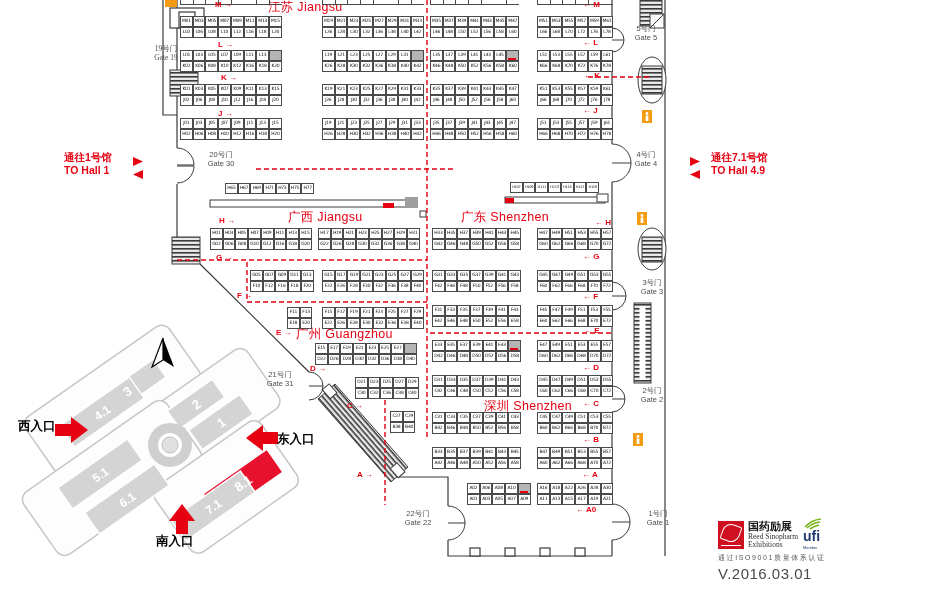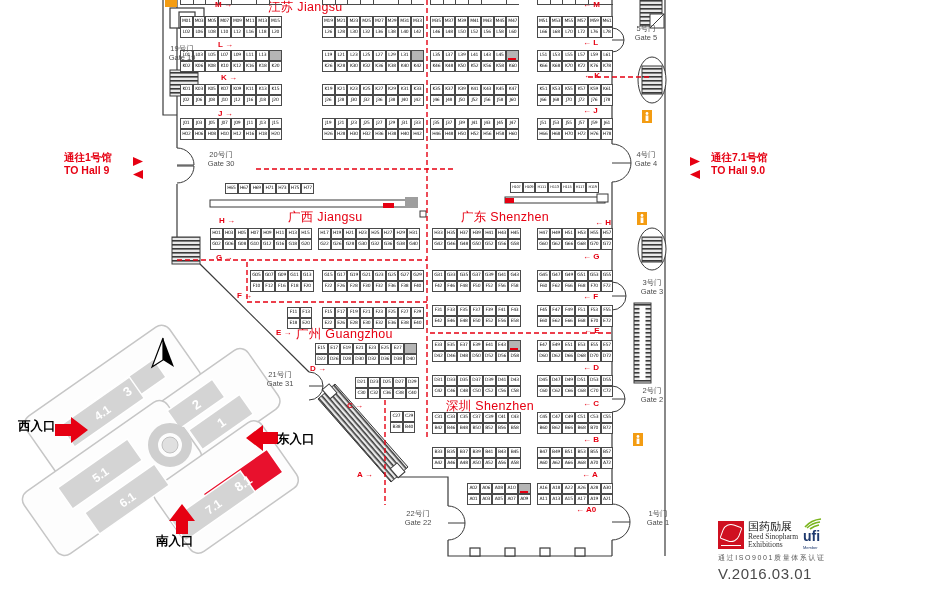--- a/index.html
+++ b/index.html
@@ -16,21 +16,21 @@
          background:repeating-linear-gradient(90deg,#4a4a4a 0 0.8px,transparent 0.8px 12.72px)}
   .marker{position:absolute;color:#e60012;font-weight:bold;font-size:8px;white-space:nowrap;line-height:1}
   .gate{position:absolute;color:#4d4d4d;font-size:7.5px;line-height:1.25;text-align:center;white-space:nowrap}
   .rtitle{position:absolute;color:#e60012;font-size:12.5px;font-weight:500;white-space:nowrap;letter-spacing:.3px}
   .nav{position:absolute;color:#e60012;font-weight:bold;font-size:10.5px;line-height:1.25;white-space:nowrap}
   .ent{position:absolute;color:#000;font-weight:bold;font-size:12.5px;white-space:nowrap}
   .logo-red{position:absolute;left:718px;top:521px;width:26px;height:28px;background:#cf1020;overflow:hidden}
   .logo-red .art{position:absolute;left:4px;top:3px;width:16px;height:16px;border:1.4px solid #fff;
                  border-radius:50% 10% 50% 10%;transform:rotate(20deg)}
   .logo-red .artline{position:absolute;left:3px;bottom:3px;width:20px;height:1.3px;background:#fff}
-  .logo-cn{position:absolute;left:748px;top:519px;font-weight:normal;font-size:11px;color:#111;white-space:nowrap}
+  .logo-cn{position:absolute;left:748px;top:519px;font-weight:bold;font-size:11px;color:#111;white-space:nowrap}
   .logo-en{position:absolute;color:#333;font-size:7.5px;font-family:"Liberation Serif",serif;white-space:nowrap;line-height:1}
   .ufi{position:absolute;left:803px;top:529px;font-weight:bold;font-size:14px;color:#1f3a6e;line-height:1}
   .ufi-sub{position:absolute;left:803px;top:545px;font-size:4px;color:#1f3a6e}
   .iso{position:absolute;left:718px;top:553px;font-size:7px;color:#555;letter-spacing:1.6px;white-space:nowrap}
   .version{position:absolute;left:718px;top:565px;font-size:15px;color:#4a4a4a;letter-spacing:.5px}
 </style>
 </head>
 <body>
 
 <div id="stage">
@@ -185,29 +185,29 @@
       <path d="M805,527 q6,-7 16,-8"></path>
         <path d="M807,528 q5,-5 13,-6"></path>
         <path d="M810,529 q4,-3 9,-4"></path>
     </g>
   </svg>
 
   <div class="rtitle" style="left:268px;top:-1px">江苏 Jiangsu</div>
   <div class="rtitle" style="left:288px;top:209px">广西 Jiangsu</div>
   <div class="rtitle" style="left:461px;top:209px">广东 Shenzhen</div>
   <div class="rtitle" style="left:296px;top:326px">广州 Guangzhou</div>
-  <div class="rtitle" style="left:446px;top:398px">深圳 Shenzhen</div>
+  <div class="rtitle" style="left:484px;top:398px">深圳 Shenzhen</div>
 
   <div class="nav" style="left:64px;top:151px;text-align:left">
     <div>通往1号馆</div>
-    <div>TO Hall 9</div>
+    <div>TO Hall 1</div>
   </div>
   <div class="nav" style="left:711px;top:151px">
     <div>通往7.1号馆</div>
-    <div>TO Hall 9.0</div>
+    <div>TO Hall 4.9</div>
   </div>
 
   <div class="ent" style="left:18px;top:418px">西入口</div>
   <div class="ent" style="left:277px;top:431px">东入口</div>
   <div class="ent" style="left:156px;top:533px">南入口</div>
 
   <div class="logo-red">
     <div class="art"></div>
     <div class="artline"></div>
   </div>
@@ -805,21 +805,21 @@
       <div class="marker" style="left: 583px; top: 107px;">← J</div>
       <div class="marker" style="left: 595px; top: 219px;">← H</div>
       <div class="marker" style="left: 583px; top: 253px;">← G</div>
       <div class="marker" style="left: 583px; top: 293px;">← F</div>
       <div class="marker" style="left: 584px; top: 327px;">← E</div>
       <div class="marker" style="left: 583px; top: 364px;">← D</div>
       <div class="marker" style="left: 583px; top: 400px;">← C</div>
       <div class="marker" style="left: 583px; top: 436px;">← B</div>
       <div class="marker" style="left: 582px; top: 471px;">← A</div>
       <div class="marker" style="left: 576px; top: 506px;">← A0</div>
-      <div class="gate" style="left: 158px; top: 44px; width: 48px;">
+      <div class="gate" style="left: 142px; top: 44px; width: 48px; font-family: Liberation Serif, serif;">
         <div>19号门</div>
         <div>Gate 19</div>
       </div>
       <div class="gate" style="left: 196px; top: 150px; width: 50px;">
         <div>20号门</div>
         <div>Gate 30</div>
       </div>
       <div class="gate" style="left: 256px; top: 370px; width: 48px;">
         <div>21号门</div>
         <div>Gate 31</div>

